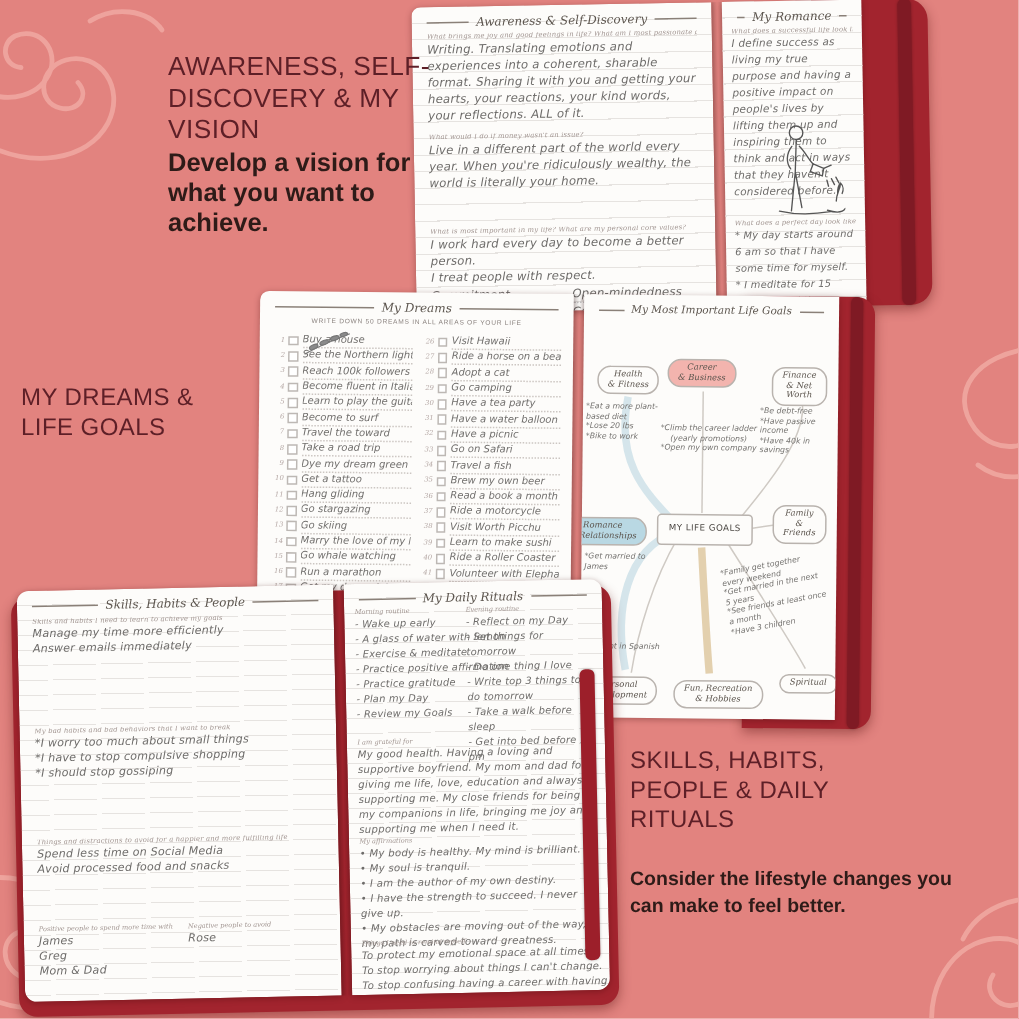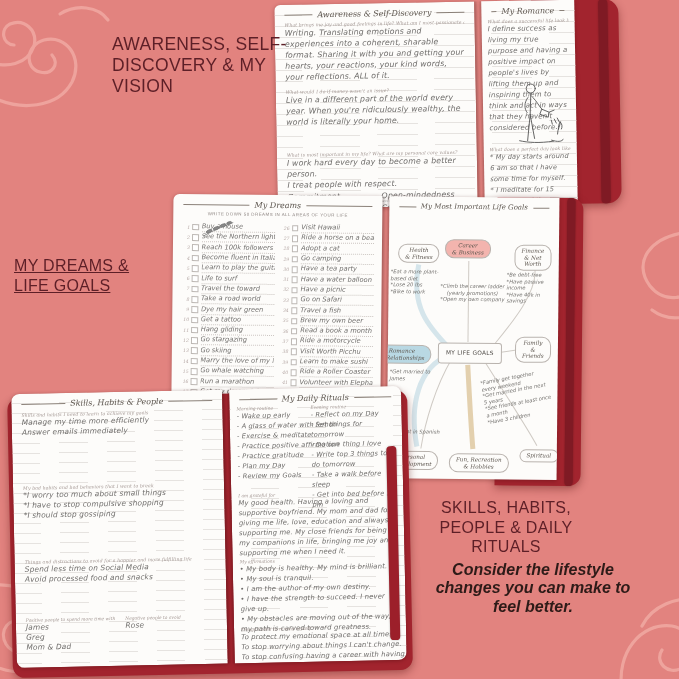--- a/index.html
+++ b/index.html
@@ -54,21 +54,21 @@
 
   
   .microlabel{font-family:"DejaVu Serif",serif;font-style:italic;font-size:4.4px;color:#a29692;}
   .cols2{display:flex;gap:8px;}
 
   
   .mk{position:absolute;z-index:5;}
   .mk-h{font-family:"Liberation Sans",sans-serif;font-weight:400;color:#5d1f27;letter-spacing:.3px;}
   .mk-b{font-family:"Liberation Sans",sans-serif;font-weight:700;color:#2e1b18;}
   .mk.right{text-align:left;}
-  .mk.left{text-align:center;}
+  .mk.left{text-align:left;}
 
   .doodle{position:absolute;}
 </style>
 </head>
 <body>
 
 <div class="stage">
 
   <svg class="ornaments" width="679" height="679" viewBox="0 0 679 679">
     <g stroke="#f0a7a1" stroke-width="3.2" fill="none" stroke-linecap="round" opacity="0.9">
@@ -151,20 +151,21 @@
           <div class="hw" style="font-size:6.6px;line-height:11px;">* My day starts around 6 am so that I have some time for myself.</div>
               <div class="hw" style="font-size:6.6px;line-height:11px;">* I meditate for 15 minutes and then go for a run.</div>
             </div>
         </div>
       </div>
     </div>
   </div>
 
   <div class="mk right" style="right:389px;top:34px;width:178px;">
     <div class="mk-h" style="font-size:17.5px;line-height:21px;">AWARENESS, SELF-DISCOVERY &amp; MY VISION</div>
+    <div class="mk-b" style="font-size:17px;line-height:20px;margin-top:2px;">Develop a vision for what you want to achieve.</div>
   </div>
 
   <div class="journal" style="left:166px;top:194px;width:416px;height:290px;transform:rotate(0.6deg);z-index:2;">
     <div class="cover" style="left:330px;right:0;top:2px;bottom:0;border-radius:0 12px 12px 0;"></div>
     <div class="elastic" style="right:8px;width:8px;top:2px;bottom:0;"></div>
     <div class="spread" style="left:6px;top:2px;height:282px;width:386px;">
       <div class="page" style="width:209px;border-radius:6px 0 0 6px;">
         <div class="page-title">
             <span>My Dreams</span>
           </div>
@@ -208,39 +209,39 @@
 
               <div class="drow">
                 <span class="dnum">5</span>
                 <span class="dbox"></span>
                 <span class="dlabel">Learn to play the guitar</span>
               </div>
 
               <div class="drow">
                 <span class="dnum">6</span>
                 <span class="dbox"></span>
-                <span class="dlabel">Life to surf</span>
+                <span class="dlabel">Become to surf</span>
               </div>
 
               <div class="drow">
                 <span class="dnum">7</span>
                 <span class="dbox"></span>
                 <span class="dlabel">Travel the toward</span>
               </div>
 
               <div class="drow">
                 <span class="dnum">8</span>
                 <span class="dbox"></span>
-                <span class="dlabel">Take a road world</span>
+                <span class="dlabel">Take a road trip</span>
               </div>
 
               <div class="drow">
                 <span class="dnum">9</span>
                 <span class="dbox"></span>
-                <span class="dlabel">Dye my hair green</span>
+                <span class="dlabel">Dye my dream green</span>
               </div>
 
               <div class="drow">
                 <span class="dnum">10</span>
                 <span class="dbox"></span>
                 <span class="dlabel">Get a tattoo</span>
               </div>
 
               <div class="drow">
                 <span class="dnum">11</span>
@@ -458,21 +459,21 @@
           <div class="mnote" style="left:8px;top:232px;width:60px;">
 
           <div>Fluent in Spanish</div>
             </div>
         </div>
       </div>
     </div>
   </div>
 
   <div class="mk right" style="left:14px;top:256px;width:148px;">
-    <div class="mk-h" style="font-size:16px;line-height:19.5px;text-decoration:underline;">MY DREAMS &amp; LIFE GOALS</div>
+    <div class="mk-h" style="font-size:16px;line-height:19.5px;">MY DREAMS &amp; LIFE GOALS</div>
   </div>
 
   <div class="journal" style="left:6px;top:388px;width:404px;height:286px;transform:rotate(-1.2deg);z-index:3;">
     <div class="cover" style="left:4px;right:0;top:6px;bottom:0;border-radius:12px;"></div>
     <div class="spread" style="left:8px;top:2px;height:274px;width:390px;">
       <div class="page ruled" style="width:211px;border-radius:8px 0 0 8px;">
         <div class="page-title">
             <span>Skills, Habits &amp; People</span>
           </div>
         <div class="sec" style="margin-top:4px;">
@@ -575,16 +576,16 @@
               <div class="hw" style="font-size:6.8px;white-space:nowrap;">To stop confusing having a career with having a life.</div>
             </div>
         </div>
       </div>
     </div>
     <div class="elastic" style="left:382px;width:10px;top:62px;bottom:30px;background:#9c1f2a;"></div>
   </div>
 
   <div class="mk left" style="left:420px;top:498px;width:226px;">
     <div class="mk-h" style="font-size:16px;line-height:19.5px;max-width:172px;">SKILLS, HABITS, PEOPLE &amp; DAILY RITUALS</div>
-    <div class="mk-b" style="font-size:16px;line-height:18.5px;margin-top:4px;font-style:italic;">Consider the lifestyle changes you can make to feel better.</div>
+    <div class="mk-b" style="font-size:13px;line-height:18.5px;margin-top:20px;">Consider the lifestyle changes you can make to feel better.</div>
   </div>
 
 </div>
 
 </body></html>

